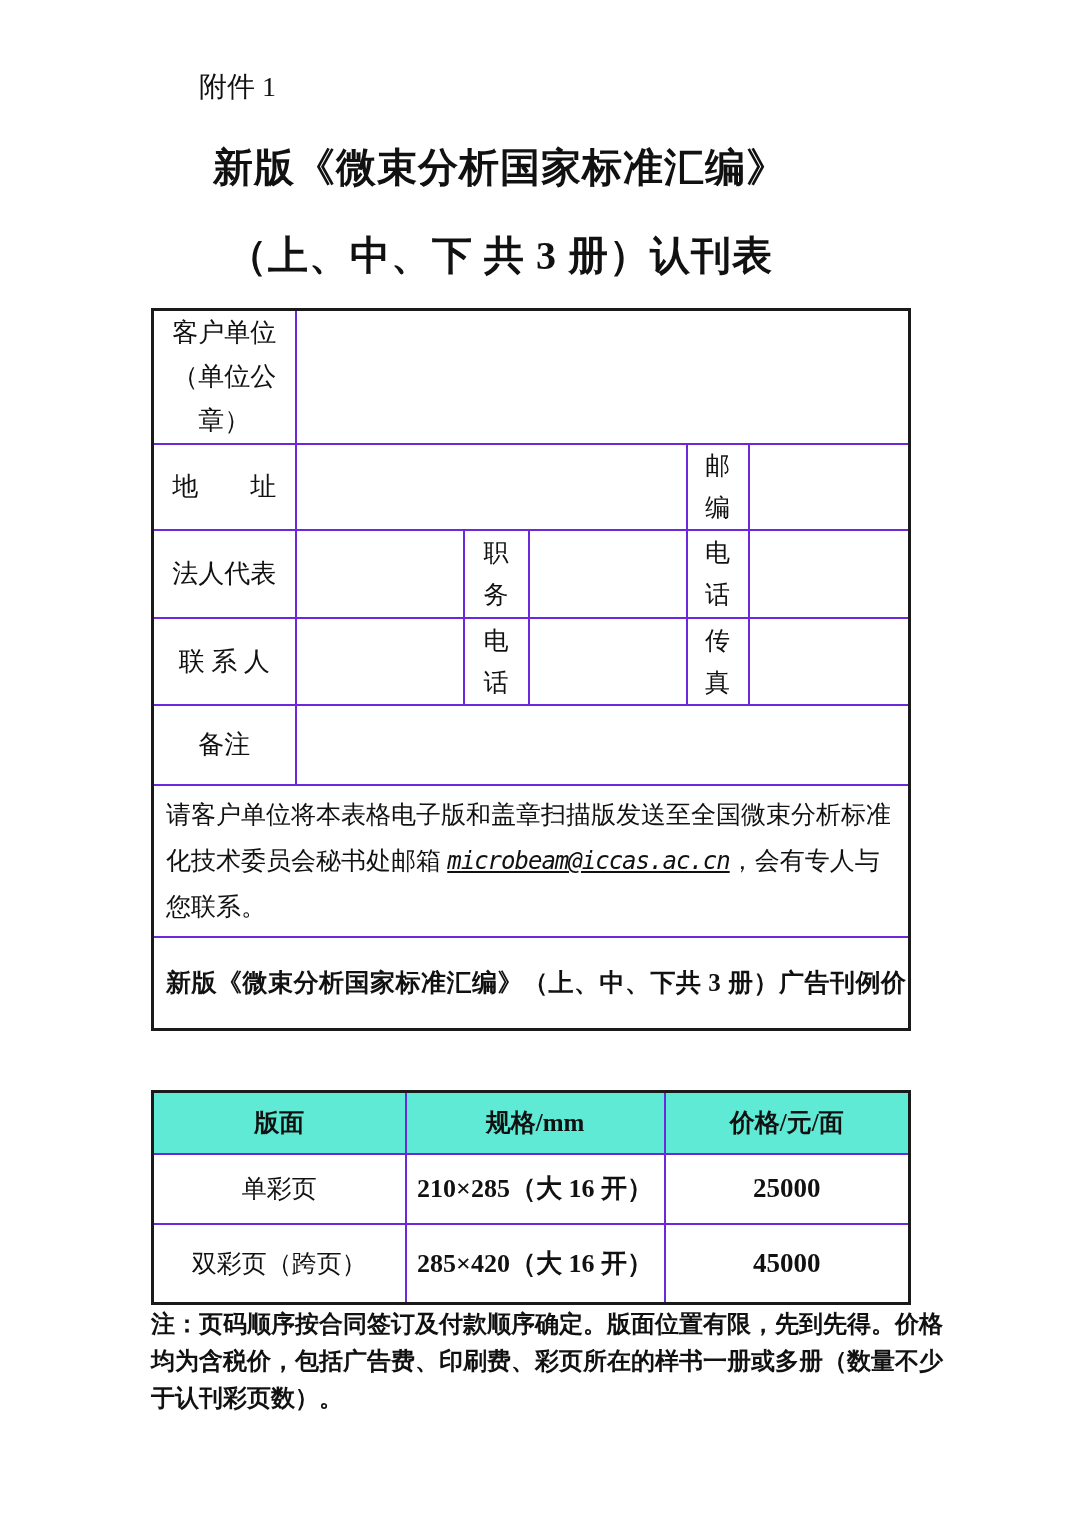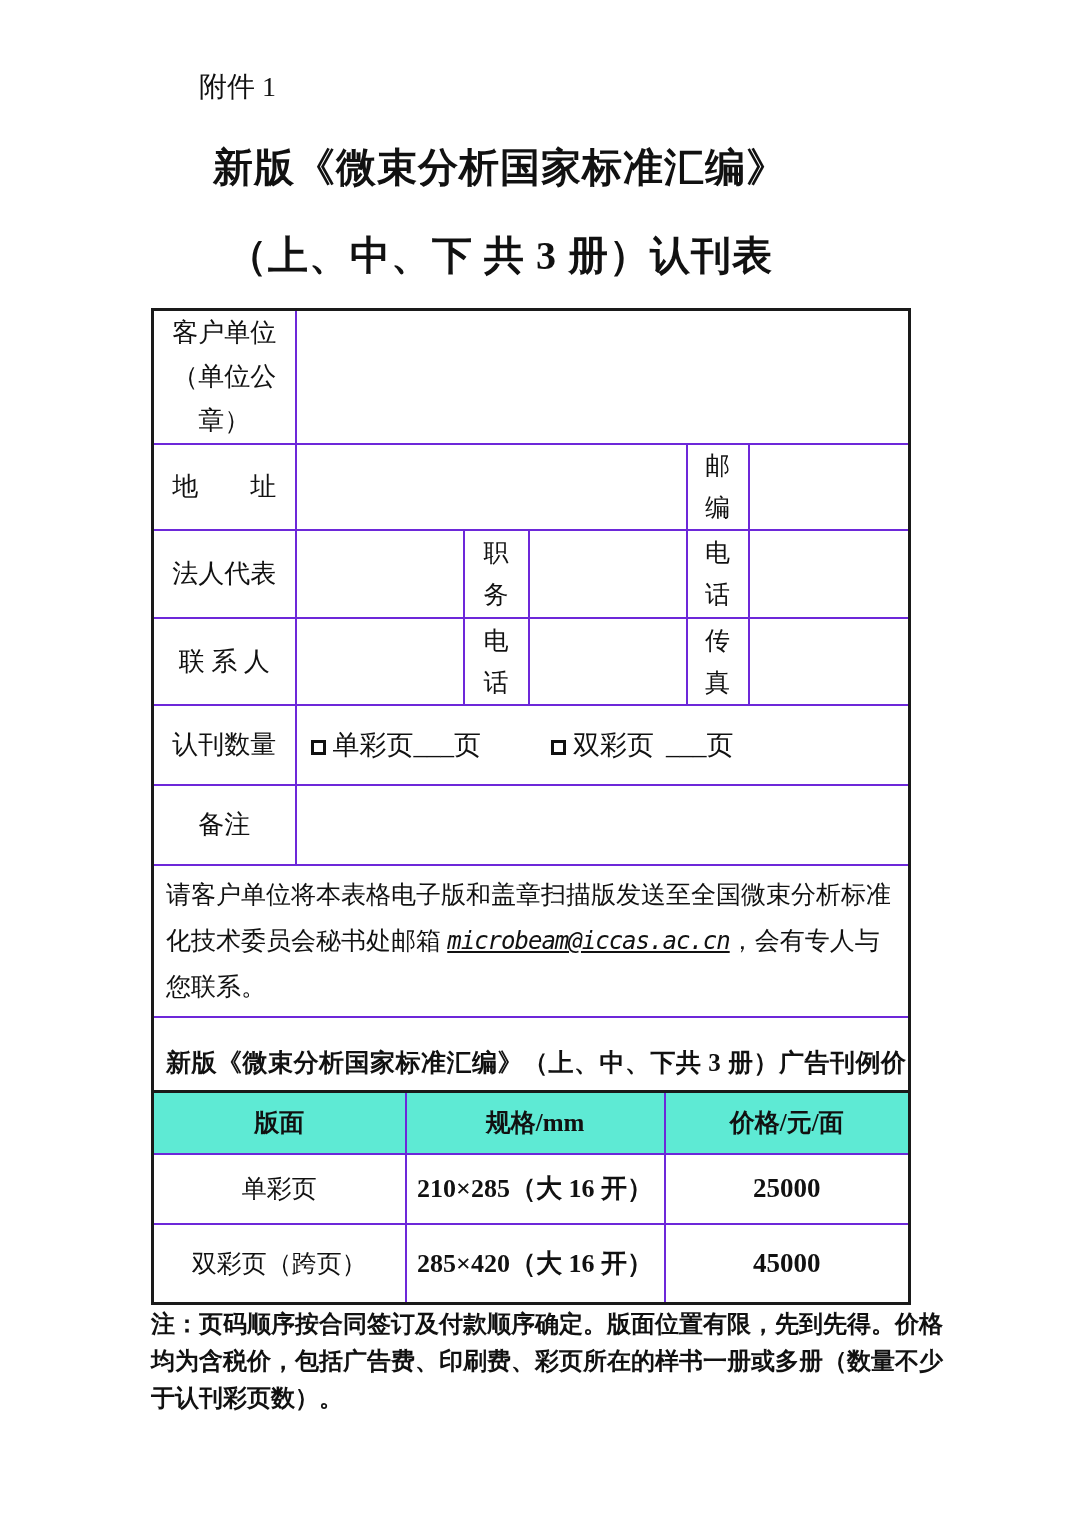--- a/index.html
+++ b/index.html
@@ -139,26 +139,20 @@
       <div>电</div>
       <div>话</div>
     </td>
     <td></td>
     <td class="lbl-sm">
       <div>传</div>
       <div>真</div>
     </td>
     <td></td>
   </tr>
-  <tr class="r5">
-    <td class="lbl">认刊数量</td>
-    <td colspan="5" class="qty-cell">
-      <span class="chk"></span><span>单彩页</span><span>___</span><span>页</span><span class="grp2 chk"></span><span>双彩页</span><span class="blank2">___</span><span>页</span>
-    </td>
-  </tr>
   <tr class="r6">
     <td class="lbl">备注</td>
     <td colspan="5"></td>
   </tr>
   <tr>
     <td colspan="6" class="note-cell">
       <span>请客户单位将本表格电子版和盖章扫描版发送至全国微束分析标准化技术委员会秘书处邮箱 </span><span class="email">microbeam@iccas.ac.cn</span><span>，会有专人与您联系。</span>
     </td>
   </tr>
   <tr>

